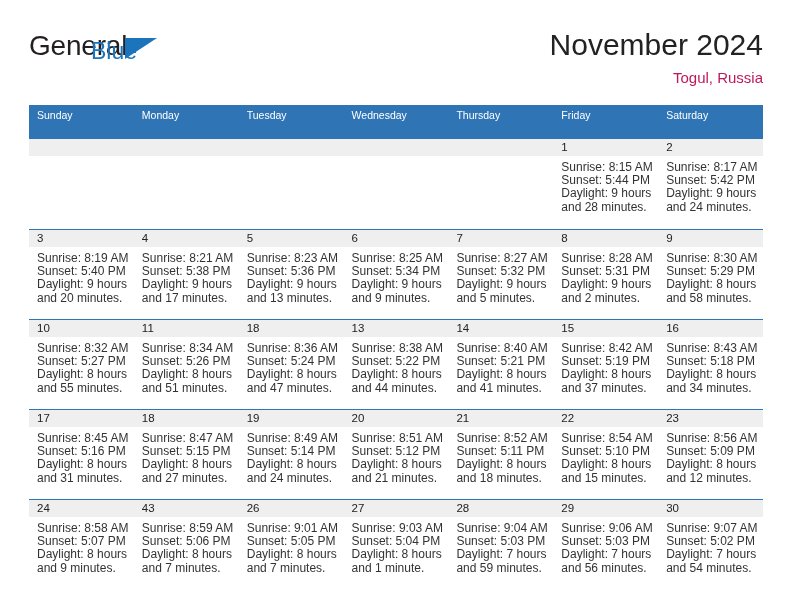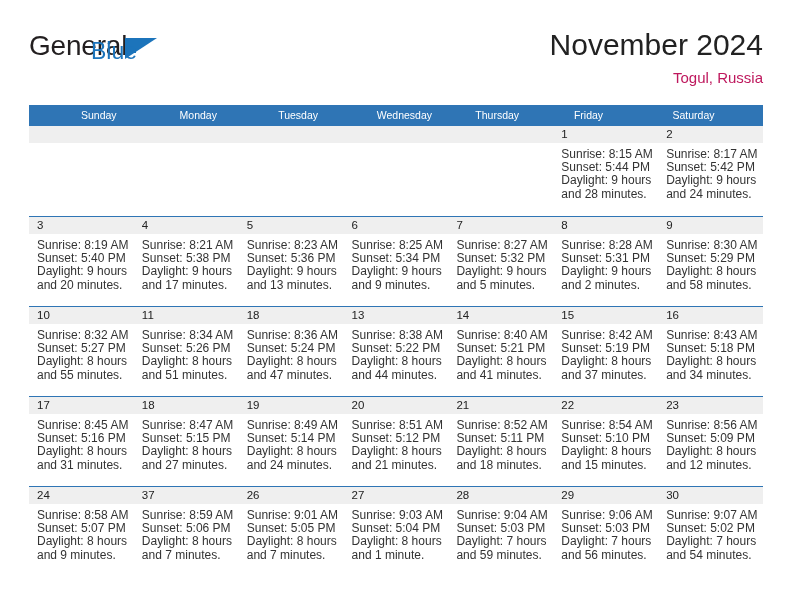--- a/index.html
+++ b/index.html
@@ -82,22 +82,21 @@
   
   .calendar {
     position: absolute;
     left: 29px;
     top: 105px;
     width: 734px;
   }
   .dow-row {
     display: flex;
     background: #2f75b5;
-    height: 21px;
-    padding-left: 44px;
+    height: 34px;
   }
   .dow {
     flex: 1 1 0;
     color: #ffffff;
     font-size: 10.5px;
     line-height: 21px;
     padding-left: 8px;
     white-space: nowrap;
   }
   .week {
@@ -455,21 +454,21 @@
             </div>
             <div class="day-info">
               <div>Sunrise: 8:58 AM</div>
               <div>Sunset: 5:07 PM</div>
               <div>Daylight: 8 hours</div>
               <div>and 9 minutes.</div>
             </div>
           </div>
           <div class="day">
             <div class="day-band">
-              <div class="day-num">37</div>
+              <div class="day-num">43</div>
             </div>
             <div class="day-info">
               <div>Sunrise: 8:59 AM</div>
               <div>Sunset: 5:06 PM</div>
               <div>Daylight: 8 hours</div>
               <div>and 7 minutes.</div>
             </div>
           </div>
           <div class="day">
             <div class="day-band">

